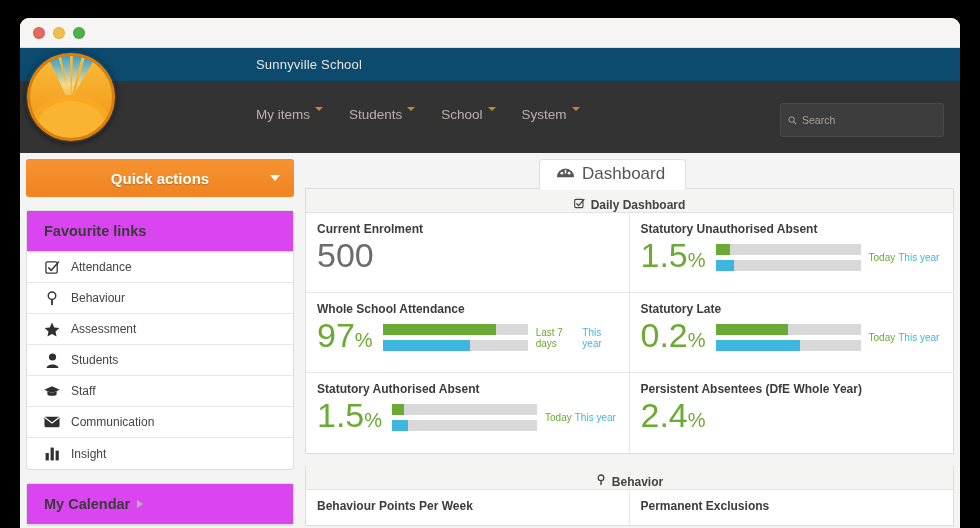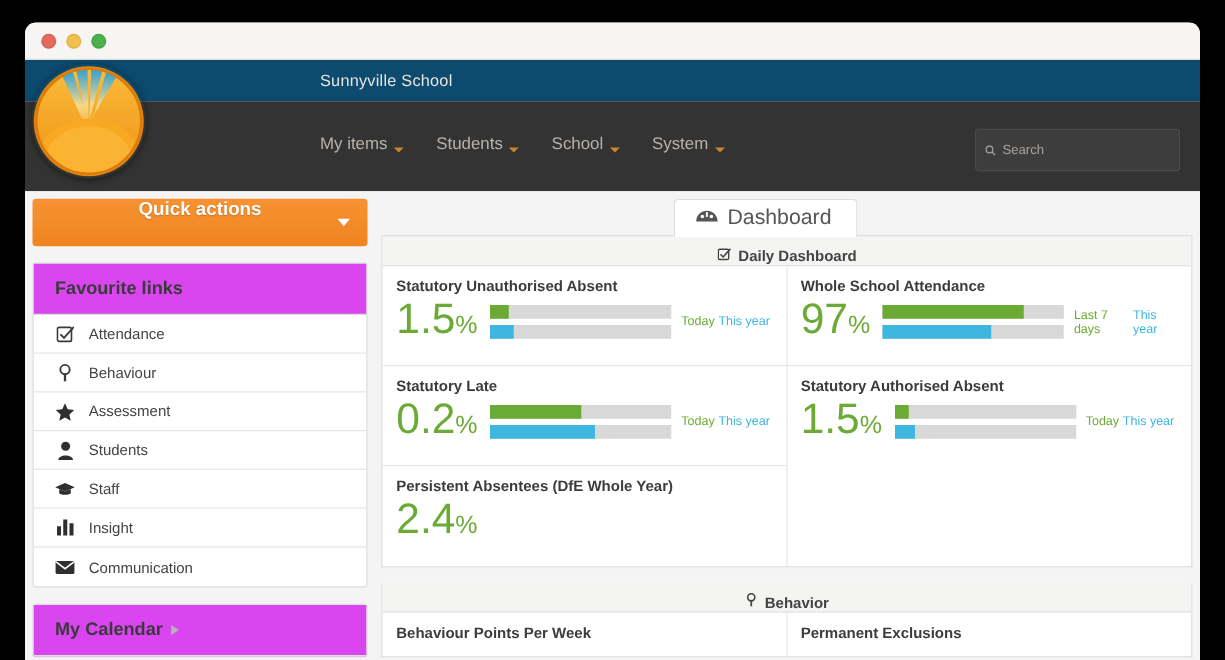--- a/index.html
+++ b/index.html
@@ -48,21 +48,21 @@
     height: 72px;
     background: #333333;
     position: relative;
   }
   #nav-links {
     position: absolute; left: 236px; top: 26px;
     display: flex; gap: 26px; align-items: center;
   }
   .nav-link {
     color: #b9b2ac; font-size: 13.5px;
-    display: flex; align-items: flex-end; gap: 5px;
+    display: flex; align-items: flex-start; gap: 5px;
     cursor: pointer;
   }
   .caret {
     width: 0; height: 0;
     border-left: 4px solid transparent;
     border-right: 4px solid transparent;
     border-top: 4px solid #c8872a;
   }
   #searchbox {
     position: absolute; right: 16px; top: 22px;
@@ -96,21 +96,21 @@
   #content { position: relative; height: 375px; background: #f4f4f4; }
 
   
   #sidebar { position: absolute; left: 6px; top: 6px; width: 268px; }
   #quick-actions {
     height: 38px;
     background: linear-gradient(#f79232, #ef8420);
     border-radius: 3px;
     color: #ffffff;
     font-size: 15px; font-weight: bold;
-    display: flex; justify-content: center;
+    display: flex; align-items: center; justify-content: center;
     position: relative;
     cursor: pointer;
     text-shadow: 0 1px 1px rgba(0,0,0,.22);
   }
   #quick-actions .qa-caret {
     position: absolute; right: 14px; top: 16px;
     width: 0; height: 0;
     border-left: 5px solid transparent;
     border-right: 5px solid transparent;
     border-top: 6px solid #ffffff;
@@ -352,37 +352,37 @@
               <svg width="17" height="13" viewBox="0 0 17 13">
                 <polygon points="8.5,1 16.8,4.6 8.5,8.2 0.2,4.6" fill="#2f2f2f"></polygon>
                 <path d="M3.6 6.1 L3.6 9.6 C3.6 11.6 13.4 11.6 13.4 9.6 L13.4 6.1 L8.5 8.4 Z" fill="#2f2f2f"></path>
               </svg>
             </span>
             <span>Staff</span>
           </div>
 
           <div class="fav-item">
             <span class="fav-ico">
+              <svg width="17" height="12" viewBox="0 0 17 12">
+                <rect x="0.5" y="0.5" width="16" height="11" rx="1.2" fill="#2f2f2f"></rect>
+                <path d="M0.9 1.2 L8.5 7 L16.1 1.2" fill="none" stroke="#ffffff" stroke-width="1.3"></path>
+              </svg>
+            </span>
+            <span>Communication</span>
+          </div>
+
+          <div class="fav-item">
+            <span class="fav-ico">
               <svg width="15" height="14" viewBox="0 0 15 14">
                 <rect x="0.6" y="6" width="3.2" height="7.4" fill="#2f2f2f"></rect>
                 <rect x="5.6" y="0.6" width="3.2" height="12.8" fill="#2f2f2f"></rect>
                 <rect x="10.6" y="3.6" width="3.2" height="9.8" fill="#2f2f2f"></rect>
               </svg>
             </span>
             <span>Insight</span>
-          </div>
-
-          <div class="fav-item">
-            <span class="fav-ico">
-              <svg width="17" height="12" viewBox="0 0 17 12">
-                <rect x="0.5" y="0.5" width="16" height="11" rx="1.2" fill="#2f2f2f"></rect>
-                <path d="M0.9 1.2 L8.5 7 L16.1 1.2" fill="none" stroke="#ffffff" stroke-width="1.3"></path>
-              </svg>
-            </span>
-            <span>Communication</span>
           </div>
         </div>
 
         <div class="panel">
           <div class="panel-head">
             <span>My Calendar</span>
             <span class="cal-arrow"></span>
           </div>
         </div>
       </div>
@@ -409,20 +409,28 @@
               <svg width="11" height="11" viewBox="0 0 16 16">
                 <rect x="1" y="2" width="12" height="12" rx="1.5" fill="none" stroke="#444444" stroke-width="1.6"></rect>
                 <path d="M4 8.4 L6.6 11 L14.5 2.2" fill="none" stroke="#444444" stroke-width="1.8" stroke-linecap="round"></path>
               </svg>
             </span>
             <span>Daily Dashboard</span>
           </div>
 
           <div class="grid">
 
+            <div class="metric">
+              <div class="metric-title">Current Enrolment</div>
+              <div class="metric-row">
+                <div class="metric-value">
+                  <span>500</span><span class="unit"></span>
+                </div>
+              </div>
+            </div>
 
             <div class="metric">
               <div class="metric-title">Statutory Unauthorised Absent</div>
               <div class="metric-row">
                 <div class="metric-value green">
                   <span>1.5</span><span class="unit">%</span>
                 </div>
                 <div class="bars">
                   <div class="bar-stack">
                     <div class="bar-track">

